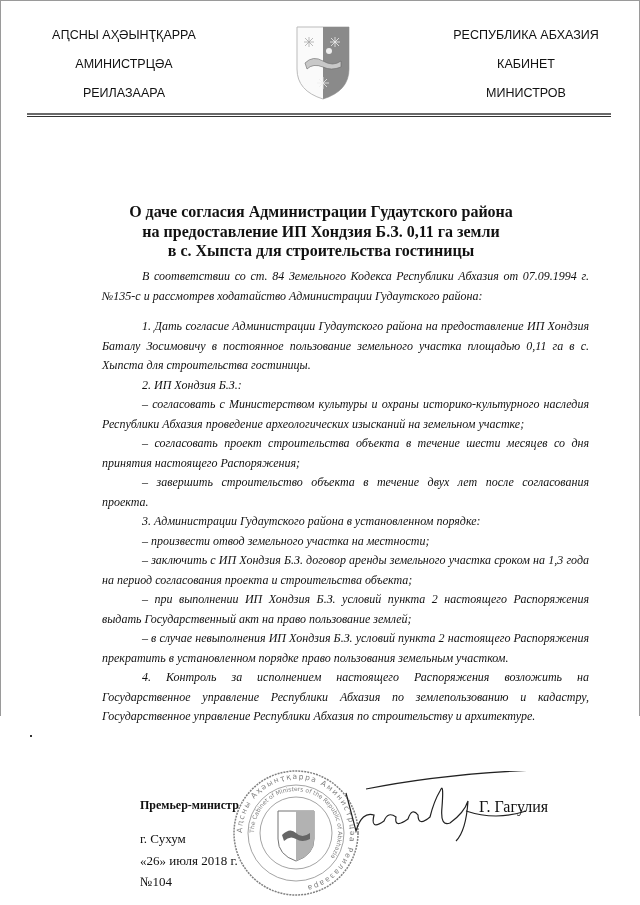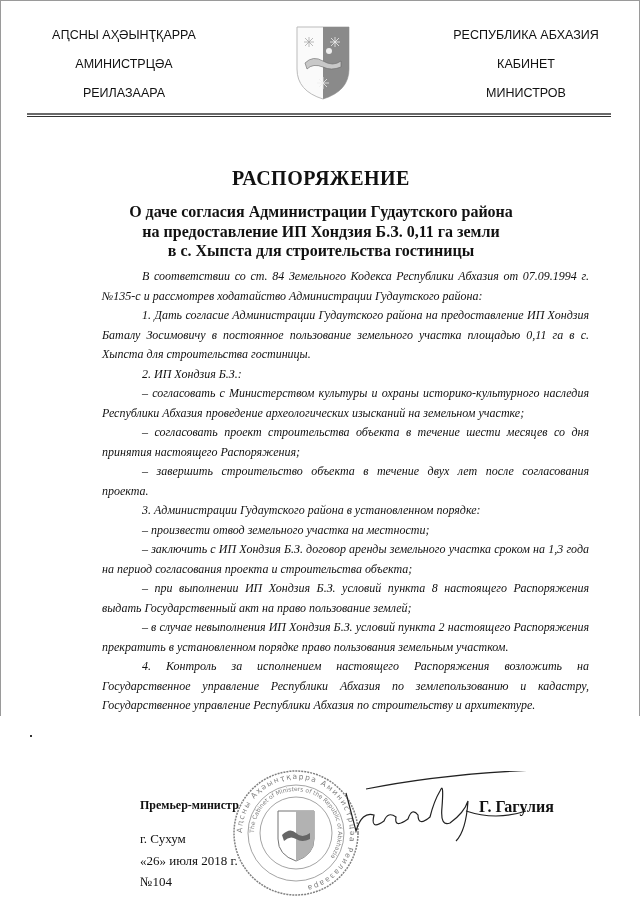--- a/index.html
+++ b/index.html
@@ -21,24 +21,24 @@
     border-top: 2px solid #6a6a6a; border-bottom: 1px solid #333; box-sizing: border-box; }
 
   .title { position: absolute; top: 166px; left: 0; width: 640px; text-align: center;
     font-weight: bold; font-size: 20px; letter-spacing: 0.5px; }
   .subject { position: absolute; top: 201px; left: 0; width: 640px; text-align: center;
     font-weight: bold; font-size: 16px; line-height: 19.5px; }
 
   .body { position: absolute; left: 101px; top: 266px; width: 487px;
     font-size: 12px; line-height: 19.5px; text-align: justify; font-style: italic; }
   .body p { margin: 0; text-indent: 40px; }
-  .body p.gap { }
+  .body p.gap { margin-top: 11px; }
 
   .sign-title { position: absolute; left: 139px; top: 797px; font-weight: bold; font-size: 12px; }
-  .sign-name { position: absolute; left: 478px; top: 797px; font-weight: bold; font-size: 16px; }
+  .sign-name { position: absolute; left: 478px; top: 797px; font-weight: normal; font-size: 16px; }
   .place { position: absolute; left: 139px; top: 830px; font-size: 13px; }
   .date  { position: absolute; left: 139px; top: 852px; font-size: 13px; }
   .num   { position: absolute; left: 139px; top: 873px; font-size: 13px; }
 
   .stamp { position: absolute; left: 231px; top: 768px; width: 128px; height: 128px; opacity: 0.75; }
   .signature { position: absolute; left: 325px; top: 770px; width: 250px; height: 80px; }
   .dot { position: absolute; width: 2px; height: 2px; background: #333; }
 </style>
 </head>
 <body>
@@ -75,39 +75,38 @@
   </svg>
 
   <div class="hdr-col hdr-right">
     <div>РЕСПУБЛИКА АБХАЗИЯ</div>
     <div>КАБИНЕТ</div>
     <div>МИНИСТРОВ</div>
   </div>
 
   <div class="divider"></div>
 
-  <div class="title">РАСПОРЯЖЕНИЕ</div>
 
   <div class="subject">
     <div>О даче согласия Администрации Гудаутского района</div>
     <div>на предоставление ИП Хондзия Б.З. 0,11 га земли</div>
     <div>в с. Хыпста для строительства гостиницы</div>
   </div>
 
   <div class="body">
     <p>В соответствии со ст. 84 Земельного Кодекса Республики Абхазия от 07.09.1994 г. №135-с и рассмотрев ходатайство Администрации Гудаутского района:</p>
     <p class="gap">1. Дать согласие Администрации Гудаутского района на предоставление ИП Хондзия Баталу Зосимовичу в постоянное пользование земельного участка площадью 0,11 га в с. Хыпста для строительства гостиницы.</p>
     <p>2. ИП Хондзия Б.З.:</p>
     <p>– согласовать с Министерством культуры и охраны историко-культурного наследия Республики Абхазия проведение археологических изысканий на земельном участке;</p>
     <p>– согласовать проект строительства объекта в течение шести месяцев со дня принятия настоящего Распоряжения;</p>
     <p>– завершить строительство объекта в течение двух лет после согласования проекта.</p>
     <p>3. Администрации Гудаутского района в установленном порядке:</p>
     <p>– произвести отвод земельного участка на местности;</p>
     <p>– заключить с ИП Хондзия Б.З. договор аренды земельного участка сроком на 1,3 года на период согласования проекта и строительства объекта;</p>
-    <p>– при выполнении ИП Хондзия Б.З. условий пункта 8 настоящего Распоряжения выдать Государственный акт на право пользование землей;</p>
+    <p>– при выполнении ИП Хондзия Б.З. условий пункта 2 настоящего Распоряжения выдать Государственный акт на право пользование землей;</p>
     <p>– в случае невыполнения ИП Хондзия Б.З. условий пункта 2 настоящего Распоряжения прекратить в установленном порядке право пользования земельным участком.</p>
     <p>4. Контроль за исполнением настоящего Распоряжения возложить на Государственное управление Республики Абхазия по землепользованию и кадастру, Государственное управление Республики Абхазия по строительству и архитектуре.</p>
   </div>
 
   <svg class="stamp" viewBox="0 0 128 128">
     <defs>
       <path id="ringOuter" d="M64,64 m-54,0 a54,54 0 1,1 108,0 a54,54 0 1,1 -108,0"></path>
       <path id="ringInner" d="M64,64 m-42,0 a42,42 0 1,1 84,0 a42,42 0 1,1 -84,0"></path>
     </defs>
     <circle cx="64" cy="64" r="62" fill="none" stroke="#555" stroke-width="1.5" stroke-dasharray="2 1"></circle>

